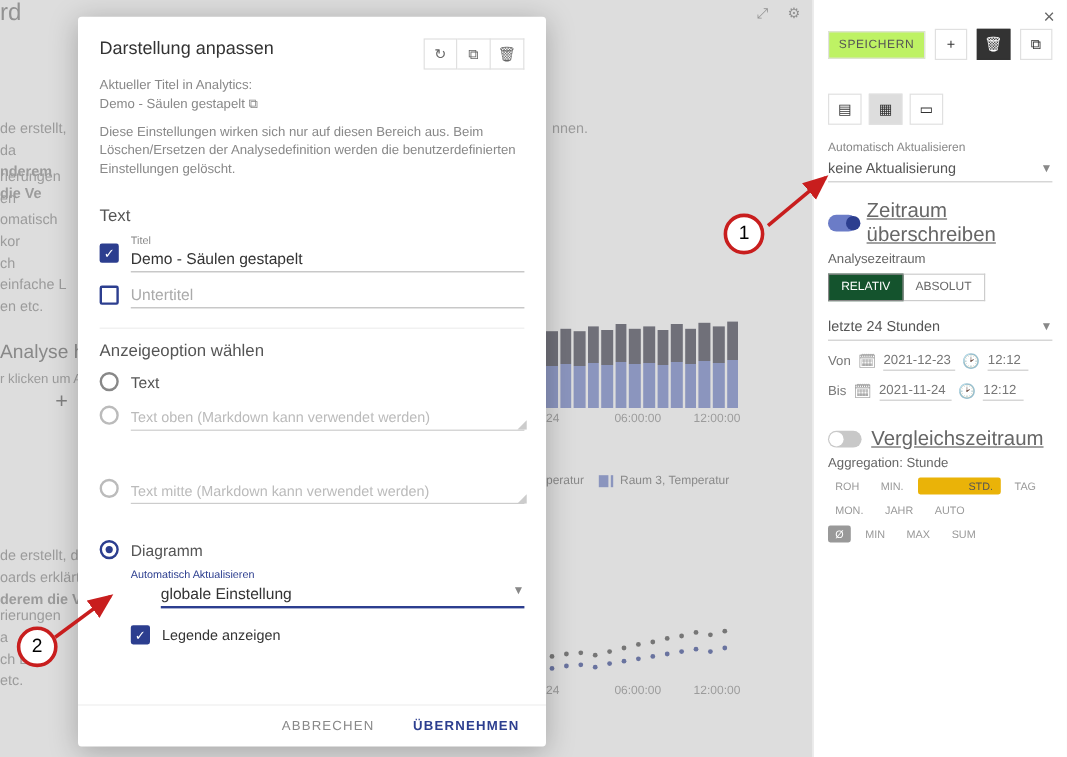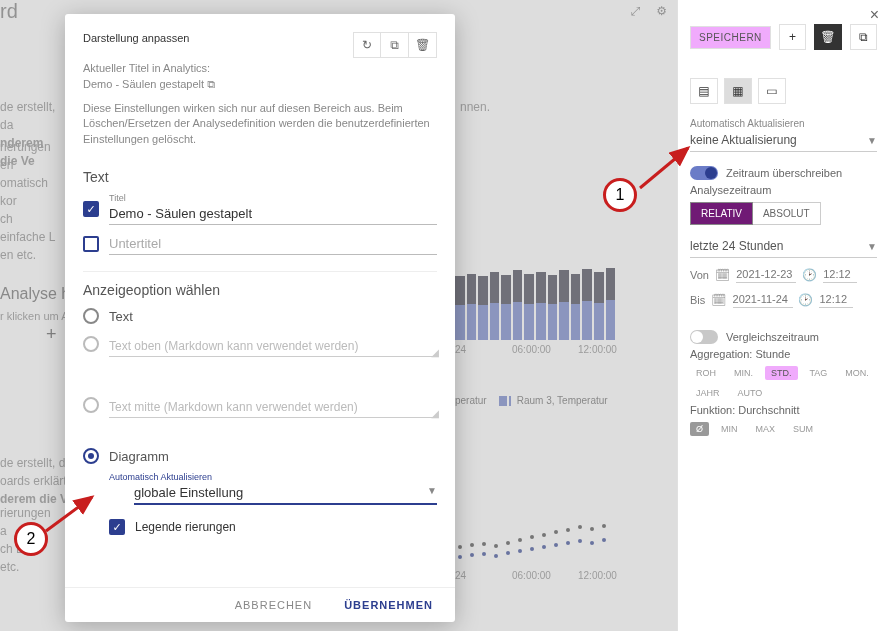--- a/index.html
+++ b/index.html
@@ -13,46 +13,46 @@
   --bg-overlay:rgba(180,180,180,.45);
   --anno:#c81e1e;
 }
 *{box-sizing:border-box;font-family:Arial,Helvetica,sans-serif;}
 body{margin:0;width:889px;height:631px;overflow:hidden;position:relative;background:#fff;font-size:12px;color:var(--text);}
 
 
 .right-sidebar{position:absolute;right:0;top:0;width:212px;height:100%;border-left:1px solid var(--border);background:#fff;padding:8px 12px;}
 .close-top{position:absolute;top:6px;right:10px;font-size:16px;color:#666;cursor:pointer;}
 .rs-toolbar{display:flex;gap:8px;align-items:center;margin-top:16px;}
-.rs-btn{border:1px solid var(--border);background:#f0abfc;padding:5px 8px;font-size:10px;letter-spacing:.5px;color:#555;cursor:pointer;}
+.rs-btn{border:1px solid var(--border);background:#bef264;padding:5px 8px;font-size:10px;letter-spacing:.5px;color:#555;cursor:pointer;}
 .rs-square{width:28px;height:26px;border:1px solid var(--border);display:flex;align-items:center;justify-content:center;cursor:pointer;background:#fff;}
 .rs-square.dark{background:#333;color:#fff;border-color:#333;}
 .rs-view-toggle{display:flex;gap:6px;margin-top:28px;}
 .rs-view-btn{width:28px;height:26px;border:1px solid var(--border);display:flex;align-items:center;justify-content:center;cursor:pointer;}
 .rs-view-btn.active{background:#ddd;}
 .rs-section-label{font-size:10px;color:var(--muted);margin-top:14px;}
 .rs-select{display:flex;justify-content:space-between;align-items:center;border-bottom:1px solid #ccc;padding:4px 0;font-size:12px;color:#555;cursor:pointer;}
 .chev{font-size:10px;color:#888;}
 .toggle-row{display:flex;align-items:center;gap:8px;margin-top:14px;}
 .toggle{width:28px;height:14px;border-radius:7px;background:#c8c8c8;position:relative;cursor:pointer;}
 .toggle .knob{width:12px;height:12px;border-radius:50%;background:#fff;position:absolute;top:1px;left:1px;}
 .toggle.on{background:var(--accent-light);}
 .toggle.on .knob{left:15px;background:var(--accent);}
-.toggle-label{font-size:11px;color:#666;}
+.toggle-label{font-size:17px;color:#666;text-decoration:underline;}
 .rs-heading{font-size:11px;color:#666;margin-top:4px;}
 .seg{display:inline-flex;margin-top:6px;}
 .seg div{padding:5px 10px;font-size:10px;color:#666;border:1px solid #ccc;cursor:pointer;}
 .seg div+div{border-left:none;}
-.seg .active{background:#701a75;color:#fff;border-color:#888;}
+.seg .active{background:#14532d;color:#fff;border-color:#888;}
 .range-row{display:flex;align-items:center;gap:6px;font-size:11px;color:#777;margin-top:8px;}
 .range-row .field{border-bottom:1px solid #ccc;padding:2px 0;min-width:60px;}
 .ico{font-size:12px;color:#888;}
 .agg-row{display:flex;flex-wrap:wrap;gap:6px;margin-top:6px;}
 .agg-row div{font-size:9px;color:#999;padding:2px 6px;cursor:pointer;}
-.agg-row .active{background:#f0abfc;color:#555;border-radius:2px;}
+.agg-row .active{background:#eab308;color:#555;border-radius:2px;padding-left:42px;}
 .fn-row{display:flex;gap:6px;margin-top:6px;}
 .fn-row div{font-size:9px;color:#999;padding:2px 6px;cursor:pointer;}
 .fn-row .active{background:#999;color:#fff;border-radius:2px;}
 
 
 .bg{position:absolute;left:0;top:0;width:677px;height:100%;background:#fff;}
 .bg .bg-overlay-layer{position:absolute;inset:0;background:var(--bg-overlay);}
 .bg .chart-bars{position:absolute;left:455px;top:255px;width:160px;height:85px;display:flex;align-items:flex-end;gap:2px;}
 .bg .chart-bars div{flex:1;background:linear-gradient(to top,var(--accent-light) 55%,#3a3a4a 55%);}
 .bg .chart-bars div:nth-child(1){height:75%;}
@@ -75,21 +75,21 @@
 .bg .lines{position:absolute;left:455px;top:505px;width:160px;height:60px;}
 .bg .toolbar-top{position:absolute;top:4px;right:10px;display:flex;gap:16px;color:#777;}
 .bg-text{position:absolute;color:#888;font-size:12px;line-height:1.5;}
 .bg-text b{font-weight:bold;color:#888;}
 .plus{position:absolute;left:46px;top:324px;font-size:18px;color:#555;}
 .page-title-bg{position:absolute;left:0;top:0;font-size:20px;color:#777;font-weight:400;}
 
 
 .modal{position:absolute;left:65px;top:14px;width:390px;height:608px;background:#fff;box-shadow:0 4px 24px rgba(0,0,0,.25);border-radius:3px;display:flex;flex-direction:column;}
 .modal-body{flex:1;overflow:hidden;padding:18px 18px 0 18px;}
-.modal h1{font-size:11px;font-weight:400;margin:0 0 12px 0;color:#333;}
+.modal h1{font-size:15px;font-weight:400;margin:0 0 12px 0;color:#333;}
 .modal .head-row{display:flex;justify-content:space-between;align-items:flex-start;}
 .modal .head-icons{display:flex;gap:0;}
 .modal .head-icons div{width:28px;height:26px;border:1px solid var(--border);display:flex;align-items:center;justify-content:center;font-size:12px;color:#666;cursor:pointer;}
 .modal .head-icons div+div{border-left:none;}
 .modal .meta{font-size:11px;color:#888;margin-top:4px;}
 .modal .meta a{color:#888;text-decoration:none;}
 .modal .note{font-size:11px;color:#888;margin-top:10px;line-height:1.4;}
 .modal h2{font-size:14px;font-weight:400;color:#555;margin:16px 0 8px;border-top:1px solid #eee;padding-top:10px;}
 .modal h2.first{border:none;padding-top:6px;}
 .check-row{display:flex;align-items:center;gap:10px;margin-top:8px;}
@@ -276,21 +276,20 @@
   <div class="agg-row">
     <div>ROH</div>
     <div>MIN.</div>
     <div class="active">STD.</div>
     <div>TAG</div>
     <div>MON.</div>
     <div>JAHR</div>
     <div>AUTO</div>
   </div>
 
-  <div class="rs-heading">Funktion: Durchschnitt</div>
   <div class="fn-row">
     <div class="active">Ø</div>
     <div>MIN</div>
     <div>MAX</div>
     <div>SUM</div>
   </div>
 </div>
 
 <div class="modal">
   <div class="modal-body">
@@ -341,21 +340,21 @@
     </div>
     <div class="sub-select">
       <div class="tiny-label">Automatisch Aktualisieren</div>
       <div class="sel">
         <span>globale Einstellung</span>
           <span class="chev">▼</span>
       </div>
     </div>
     <div class="check-inline">
       <div class="checkbox checked"></div>
-      <span>Legende rierungen</span>
+      <span>Legende anzeigen</span>
     </div>
   </div>
   <div class="modal-footer">
     <button class="btn-cancel">ABBRECHEN</button>
     <button class="btn-apply">ÜBERNEHMEN</button>
   </div>
 </div>
 
 <svg class="arrow-anno" style="left:630px;top:140px;" width="70" height="60">
   <defs>

